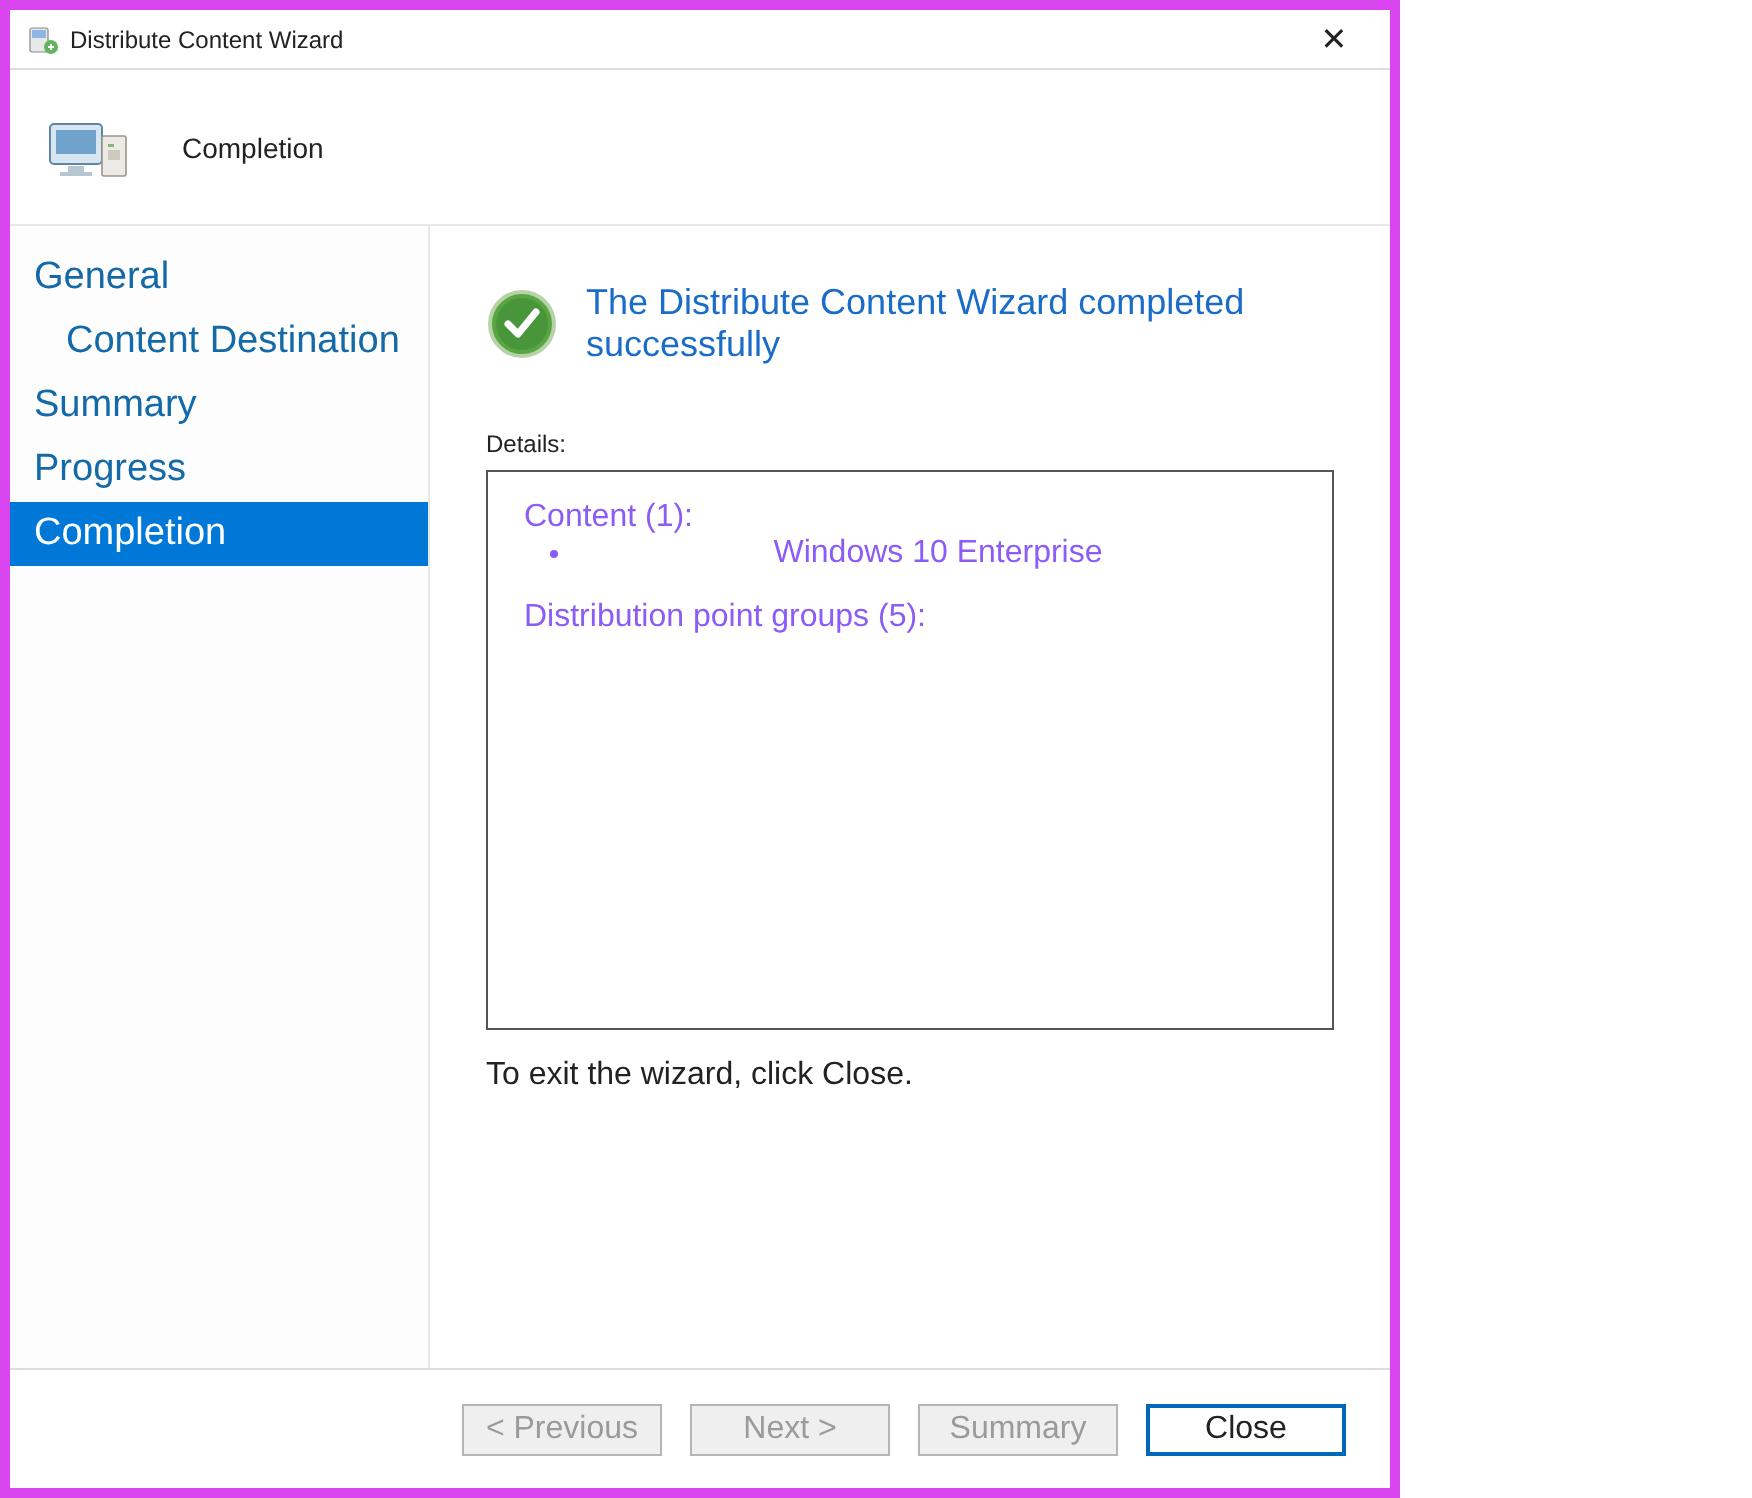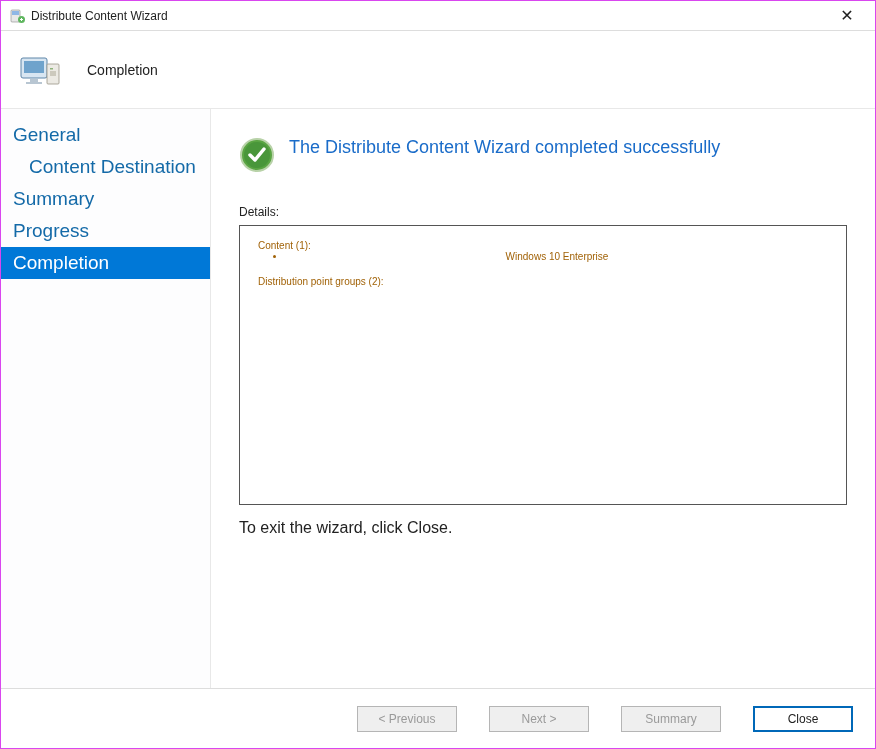--- a/index.html
+++ b/index.html
@@ -1,20 +1,20 @@
 <!DOCTYPE html>
 <html><head>
   <meta charset="utf-8">
   <style>
     * { margin: 0; padding: 0; box-sizing: border-box; }
     body { font-family: "Segoe UI", Tahoma, sans-serif; font-size: 12px; background: #fff; }
     .window {
-      width: 876px;
+      width: 700px;
       height: 749px;
-      border: 1px solid #d946ef;
+      border: 5px solid #d946ef;
       display: flex;
       flex-direction: column;
       background: #fff;
     }
     .titlebar {
       height: 30px;
       display: flex;
       align-items: center;
       padding: 0 8px;
       border-bottom: 1px solid #ddd;
@@ -79,21 +79,21 @@
       color: #fff;
     }
     .main {
       flex: 1;
       padding: 28px 28px 18px 28px;
       display: flex;
       flex-direction: column;
     }
     .success-row {
       display: flex;
-      align-items: flex-start;
+      align-items: center;
       margin-bottom: 32px;
       gap: 14px;
     }
     .success-icon {
       width: 36px; height: 36px;
       flex-shrink: 0;
     }
     .success-text {
       font-size: 18px;
       color: #1a6cc9;
@@ -102,22 +102,22 @@
       font-size: 12px;
       color: #222;
       margin-bottom: 6px;
     }
     .details-box {
       border: 1px solid #555;
       flex: 0 0 auto;
       height: 280px;
       padding: 14px 18px;
       overflow: auto;
-      font-size: 10px;
-      color: #a16207;
+      font-size: 16px;
+      color: #8b5cf6;
       background: #fff;
     }
     .details-group { margin-bottom: 14px; }
     .details-group-title { margin-bottom: 0; }
     .details-group ul {
       margin: 0 0 0 28px;
       padding: 0;
       list-style: disc;
       text-align: center;
     }
@@ -133,25 +133,24 @@
       align-items: center;
       justify-content: flex-end;
       gap: 14px;
       padding: 0 22px;
     }
     .btn {
       width: 100px;
       height: 26px;
       border: 1px solid #b5b5b5;
       background: #efefef;
-      font-size: 12px;
+      font-size: 16px;
       color: #222;
       cursor: pointer;
       font-family: inherit;
-      margin-left: 18px;
     }
     .btn:disabled {
       color: #9a9a9a;
       background: #efefef;
       cursor: default;
     }
     .btn.primary {
       border: 2px solid #0068b8;
       background: #fff;
     }
@@ -214,21 +213,21 @@
       <div class="details-label">Details:</div>
 
       <div class="details-box">
         <div class="details-group">
           <div class="details-group-title">Content (1):</div>
           <ul>
             <li>Windows 10 Enterprise</li>
           </ul>
         </div>
         <div class="details-group">
-          <div class="details-group-title">Distribution point groups (2):</div>
+          <div class="details-group-title">Distribution point groups (5):</div>
         </div>
       </div>
 
       <div class="exit-hint">To exit the wizard, click Close.</div>
     </div>
   </div>
 
   <div class="footer">
     <button class="btn" disabled="">&lt; Previous</button>
     <button class="btn" disabled="">Next &gt;</button>

